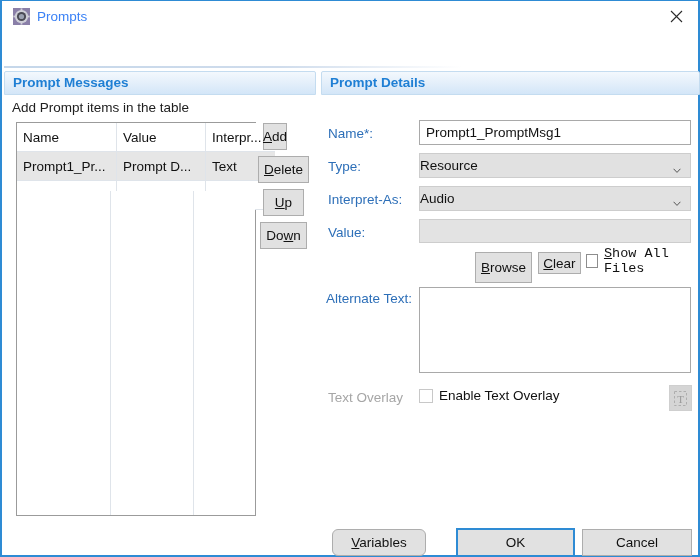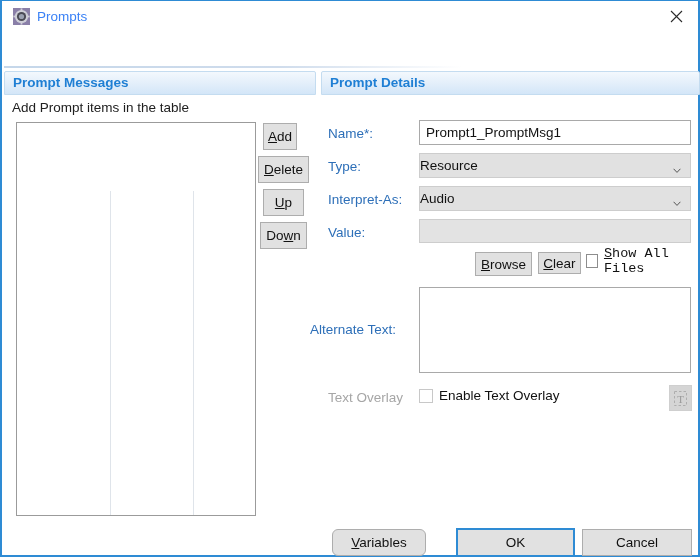--- a/index.html
+++ b/index.html
@@ -122,35 +122,35 @@
     border:1px solid #adadad;
     font-family:"Liberation Sans", sans-serif;
     font-size:13.5px;color:#111;
     text-align:center;
     box-sizing:border-box;
     cursor:default;
     display:flex;align-items:center;justify-content:center;
     user-select:none;
   }
   .btn u{text-decoration:underline;}
-  #btn-add{position:absolute;left:261px;top:122px;width:34px;height:27px;}
+  #btn-add{position:absolute;left:261px;top:122px;width:24px;height:27px;}
   #btn-delete{position:absolute;left:256px;top:155px;width:51px;height:27px;}
   #btn-up{position:absolute;left:261px;top:188px;width:41px;height:27px;}
   #btn-down{position:absolute;left:258px;top:221px;width:47px;height:27px;}
 
   
   .flabel{
     position:absolute;font-size:13.5px;color:#2d6fb8;
   }
   .flabel.dim{color:#a6a6a6;}
   #lbl-name{left:326px;top:125px;}
   #lbl-type{left:326px;top:158px;}
   #lbl-interp{left:326px;top:191px;text-align:right;}
   #lbl-value{left:326px;top:224px;}
-  #lbl-alt{left:308px;top:290px;margin-top:31px;}
+  #lbl-alt{left:324px;top:290px;}
   #lbl-overlay{left:326px;top:389px;}
 
   .tinput{
     position:absolute;
     background:#ffffff;
     border:1px solid #a9a9a9;
     box-sizing:border-box;
     font-family:"Liberation Sans", sans-serif;
     font-size:13.5px;color:#111;
     padding:2px 6px;
@@ -176,21 +176,21 @@
     padding-left:0;
     cursor:default;
   }
   .tselect .chev{
     position:absolute;right:9px;top:9px;
     width:8px;height:8px;
   }
   #sel-type{left:417px;top:152px;width:272px;}
   #sel-interp{left:417px;top:185px;width:272px;}
 
-  #btn-browse{position:absolute;left:473px;top:251px;width:57px;height:24px;}
+  #btn-browse{position:absolute;left:473px;top:251px;width:57px;height:31px;}
   #btn-clear{position:absolute;left:536px;top:251px;width:43px;height:22px;}
 
   .chk-row{position:absolute;display:flex;align-items:center;gap:6px;}
   #chk-showall{left:584px;top:245px;font-family:Liberation Mono, monospace;}
   #chk-overlay{left:417px;top:387px;}
   .chkbox{
     width:14px;height:14px;border:1px solid #8d8d8d;background:#fff;
     box-sizing:border-box;display:inline-block;cursor:default;
   }
   .chkbox.dim{border-color:#c8c8c8;background:#fff;}
@@ -246,20 +246,41 @@
   <div class="section-head" id="sec-right">
     <span>Prompt Details</span>
   </div>
   <div class="section-head" id="sec-left">
     <span>Prompt Messages</span>
   </div>
 
   <div id="subtitle">Add Prompt items in the table</div>
 
   <div id="table-wrap">
+    <table id="grid">
+      <thead>
+        <tr>
+          <th class="col-name">Name</th>
+          <th class="col-value">Value</th>
+          <th class="col-interp">Interpr...</th>
+        </tr>
+      </thead>
+      <tbody>
+        <tr class="selected">
+          <td>Prompt1_Pr...</td>
+          <td>Prompt D...</td>
+          <td>Text</td>
+        </tr>
+        <tr class="empty">
+          <td></td>
+          <td></td>
+          <td></td>
+        </tr>
+      </tbody>
+    </table>
     <div id="grid-filler">
       <i id="gf1"></i>
       <i id="gf2"></i>
       <i id="gf3"></i>
     </div>
   </div>
 
   <div class="btn" id="btn-add">
     <span><u>A</u><span>dd</span></span>
   </div>

